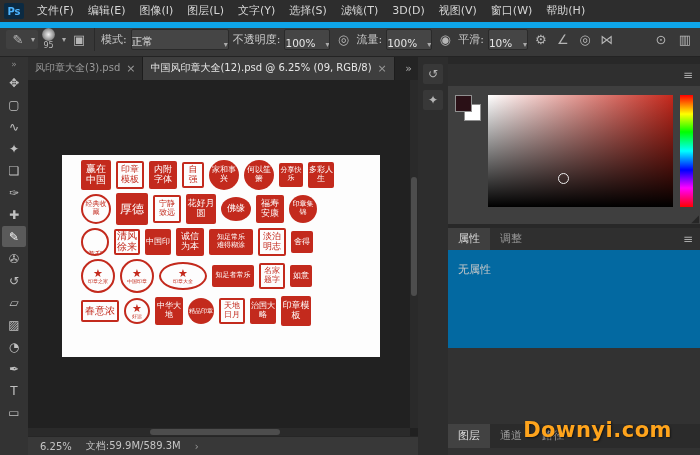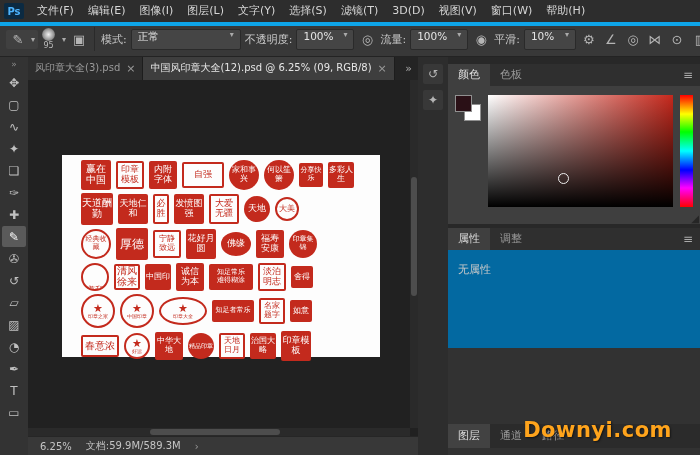--- a/index.html
+++ b/index.html
@@ -1,36 +1,36 @@
 <!DOCTYPE html>
 <html><head>
 <meta charset="utf-8">
 <style>
   html,body{margin:0;padding:0;}
   body{width:700px;height:455px;position:relative;overflow:hidden;background:#282828;
        font-family:"DejaVu Sans","Liberation Sans",sans-serif;color:#ccc;}
   
   #menu-bar{position:absolute;top:0;left:0;right:0;height:22px;background:#2d2d2d;
-            border-bottom:4px solid #0ea5e9;display:flex;align-items:center;z-index:6;}
+            border-bottom:6px solid #0ea5e9;display:flex;align-items:center;z-index:6;}
   .ps-logo{width:20px;height:16px;background:#0b2a42;color:#4db4ff;font-size:10px;font-weight:bold;
            display:flex;align-items:center;justify-content:center;margin:0 6px 0 4px;border-radius:2px;}
   #menu-items{display:flex;}
   .menu-item{font-size:11px;color:#d6d6d6;padding:0 7px;line-height:22px;white-space:nowrap;}
   
   #options-bar{position:absolute;top:22px;left:0;right:0;height:34px;background:#383838;
                border-bottom:1px solid #232323;display:flex;align-items:center;gap:4px;padding:0 6px;z-index:5;}
   .opt-sep{width:1px;height:24px;background:#2a2a2a;margin:0 2px;flex:none;}
   .tool-preset{display:flex;align-items:center;gap:1px;padding:2px 3px;border-radius:2px;background:#404040;}
   .brush-picker{display:flex;flex-direction:column;align-items:center;line-height:1;}
   .brush-dot{width:13px;height:13px;border-radius:50%;
              background:radial-gradient(circle,#f0f0f0 0%,#9a9a9a 55%,#383838 100%);}
   .brush-size{font-size:8px;color:#bbb;margin-top:1px;}
   .opt-label{font-size:11px;color:#c8c8c8;white-space:nowrap;}
-  .opt-field{display:flex;align-items:flex-start;justify-content:space-between;background:#454545;
-             border:1px solid #2a2a2a;border-radius:2px;height:19px;padding:0 6px;font-size:10.5px;
+  .opt-field{display:flex;align-items:flex-end;justify-content:space-between;background:#454545;
+             border:1px solid #2a2a2a;border-radius:2px;height:19px;padding:0 0;font-size:10.5px;
              color:#e4e4e4;white-space:nowrap;overflow:hidden;flex:none;}
   .caret{font-size:8px;color:#aaa;margin-left:3px;}
   .opt-icon{font-size:13px;color:#b5b5b5;width:18px;text-align:center;flex:none;}
   .opt-right{margin-left:auto;display:flex;gap:6px;align-items:center;}
   
   #toolbar{position:absolute;top:56px;left:0;width:28px;bottom:0;background:#333;display:flex;
            flex-direction:column;align-items:center;z-index:4;}
   .toolbar-collapse{font-size:9px;color:#8a8a8a;height:16px;line-height:16px;}
   .tool{width:24px;height:21px;display:flex;align-items:center;justify-content:center;color:#c0c0c0;
         font-size:12px;border-radius:2px;margin:0 0 1px 0;}
@@ -213,57 +213,34 @@
           <div class="stamp-row">
             <div class="stamp square solid" style="width: 30px; height: 30px;">
               <span class="stamp-text" style="font-size: 10px;">赢在中国</span>
             </div>
             <div class="stamp square outline" style="width: 28px; height: 28px;">
               <span class="stamp-text" style="font-size: 9px;">印章模板</span>
             </div>
             <div class="stamp square solid" style="width: 28px; height: 28px;">
               <span class="stamp-text" style="font-size: 9px;">内附字体</span>
             </div>
-            <div class="stamp square outline" style="width: 42px; height: 26px;">
+            <div class="stamp square outline" style="width: 22px; height: 26px;">
               <span class="stamp-text" style="font-size: 9px;">自强</span>
             </div>
             <div class="stamp circle solid" style="width: 30px; height: 30px;">
               <span class="stamp-text" style="font-size: 8px;">家和事兴</span>
             </div>
             <div class="stamp circle solid" style="width: 30px; height: 30px;">
               <span class="stamp-text" style="font-size: 8px;">何以笙箫</span>
             </div>
             <div class="stamp square solid" style="width: 24px; height: 24px;">
               <span class="stamp-text" style="font-size: 7px;">分享快乐</span>
             </div>
             <div class="stamp square solid" style="width: 26px; height: 26px;">
               <span class="stamp-text" style="font-size: 8px;">多彩人生</span>
-            </div>
-          </div>
-          <div class="stamp-row">
-            <div class="stamp square solid" style="width: 32px; height: 32px;">
-              <span class="stamp-text" style="font-size: 10px;">天道酬勤</span>
-            </div>
-            <div class="stamp square solid" style="width: 30px; height: 30px;">
-              <span class="stamp-text" style="font-size: 9px;">天地仁和</span>
-            </div>
-            <div class="stamp rect outline" style="width: 16px; height: 30px;">
-              <span class="stamp-text" style="font-size: 9px;">必胜</span>
-            </div>
-            <div class="stamp square solid" style="width: 30px; height: 30px;">
-              <span class="stamp-text" style="font-size: 9px;">发愤图强</span>
-            </div>
-            <div class="stamp square outline" style="width: 30px; height: 30px;">
-              <span class="stamp-text" style="font-size: 9px;">大爱无疆</span>
-            </div>
-            <div class="stamp circle solid" style="width: 26px; height: 26px;">
-              <span class="stamp-text" style="font-size: 9px;">天地</span>
-            </div>
-            <div class="stamp circle outline" style="width: 24px; height: 24px;">
-              <span class="stamp-text" style="font-size: 8px;">大美</span>
             </div>
           </div>
           <div class="stamp-row">
             <div class="stamp circle outline" style="width: 30px; height: 30px;">
               <span class="stamp-text" style="font-size: 7px;">经典收藏</span>
             </div>
             <div class="stamp square solid" style="width: 32px; height: 32px;">
               <span class="stamp-text" style="font-size: 12px;">厚德</span>
             </div>
             <div class="stamp square outline" style="width: 28px; height: 28px;">
@@ -369,24 +346,20 @@
   </div>
 
   <div id="right-region">
     <div id="dock-strip">
         <div class="dock-icon">↺</div>
         <div class="dock-icon">✦</div>
       </div>
 
     <div class="panel" id="panel-color">
       <div class="panel-header">
-        <div id="color-tabs" style="display:flex">
-            <div class="panel-tab active">颜色</div>
-            <div class="panel-tab">色板</div>
-          </div>
         <div class="panel-menu">≡</div>
       </div>
       <div class="color-content">
         <div class="swatch-pair">
           <div class="swatch-fg" style="background:#2a1016"></div>
           <div class="swatch-bg" style="background:#ffffff"></div>
         </div>
         <div class="sv-box">
           <div class="sv-cursor"></div>
         </div>

